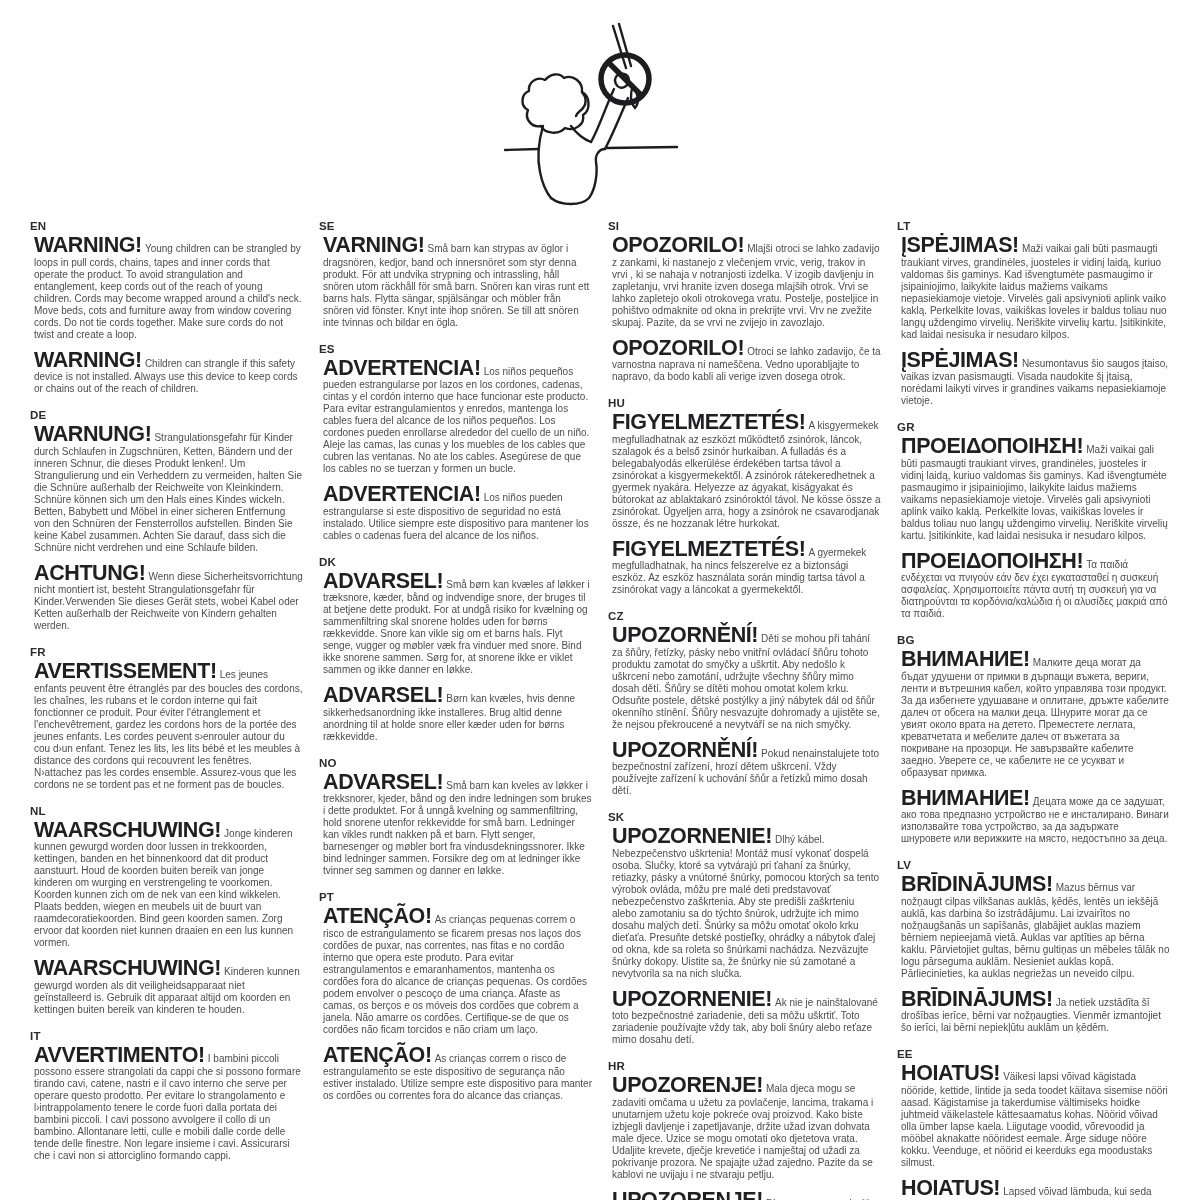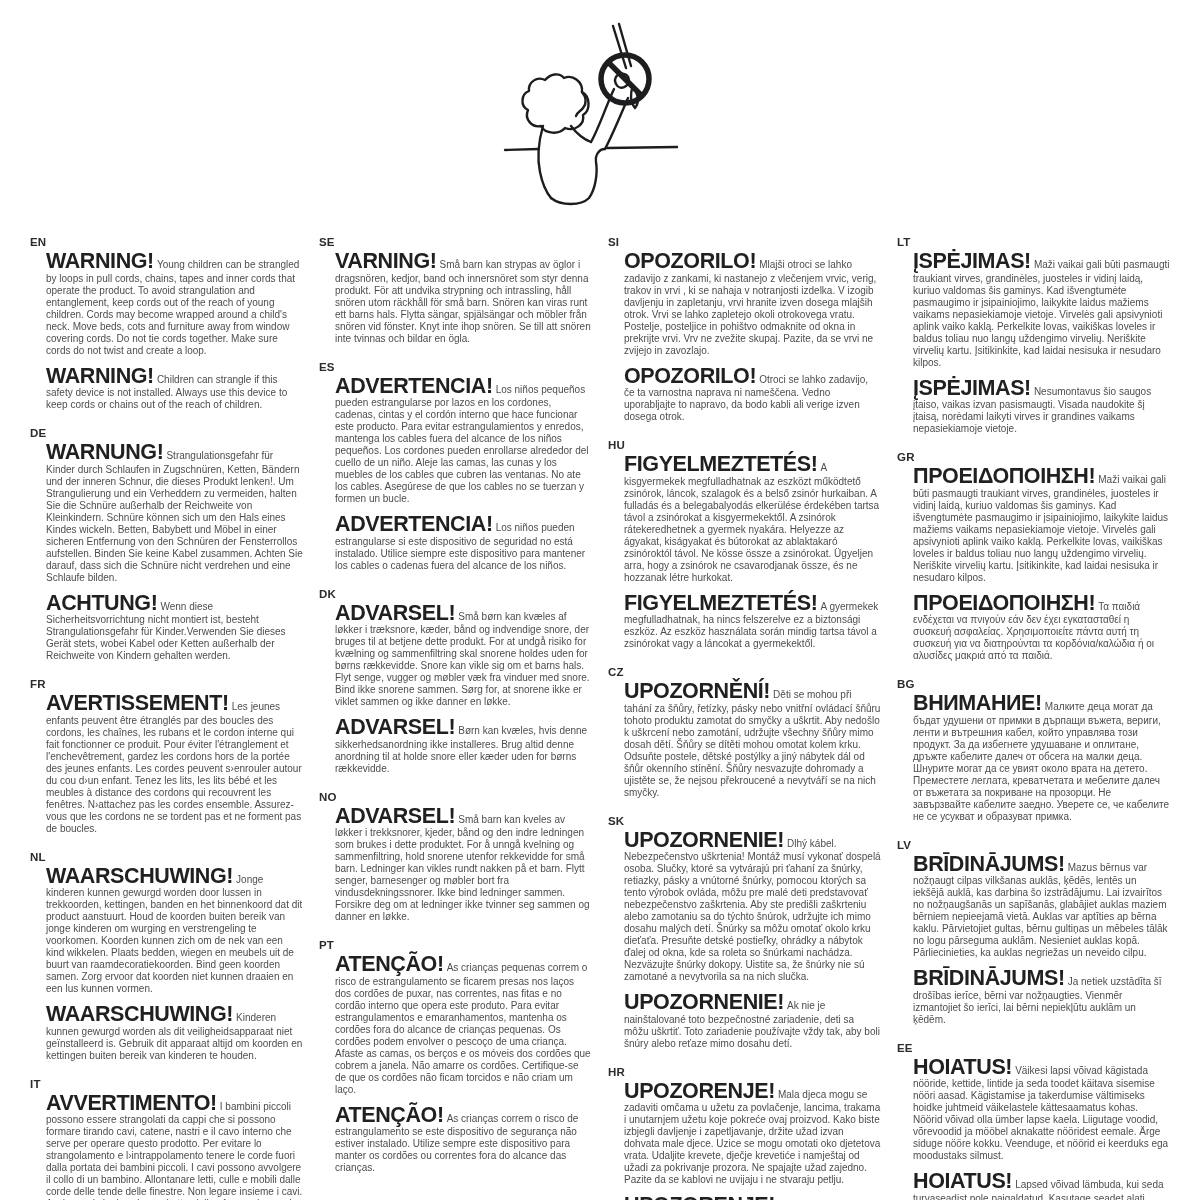--- a/index.html
+++ b/index.html
@@ -11,24 +11,24 @@
   .illustration-wrap{
     width:100%;padding-top:22px;display:flex;justify-content:center;
   }
   main.columns{
     display:grid;grid-template-columns:repeat(4,1fr);
     column-gap:16px;padding:8px 30px 0 30px;
   }
   .sec{margin-bottom:14px;}
   .lc{
     font-size:11.5px;font-weight:bold;color:#2b2b2d;
-    margin:16px 0 3px 0;letter-spacing:.2px;
+    margin:0 0 3px 0;letter-spacing:.2px;
   }
   p.w{
-    margin:0 0 9px 16px;font-size:10px;line-height:1.2;
+    margin:0 0 9px 4px;font-size:10px;line-height:1.2;
     color:#4d4d4f;text-align:left;
   }
   .wt{
     font-size:21.5px;font-weight:bold;color:#202022;
     letter-spacing:-0.4px;margin-right:3px;line-height:1;
     font-family:"Liberation Sans","DejaVu Sans",sans-serif;
   }
   .wb{color:#4d4d4f;}
 </style>
 </head>
@@ -122,20 +122,21 @@
       <p class="w"><strong class="wt">OPOZORILO!</strong><span class="wb">Otroci se lahko zadavijo, če ta varnostna naprava ni nameščena. Vedno uporabljajte to napravo, da bodo kabli ali verige izven dosega otrok.</span></p>
     </section>
     <section class="sec">
       <h3 class="lc">HU</h3>
       <p class="w"><strong class="wt">FIGYELMEZTETÉS!</strong><span class="wb">A kisgyermekek megfulladhatnak az eszközt működtető zsinórok, láncok, szalagok és a belső zsinór hurkaiban. A fulladás és a belegabalyodás elkerülése érdekében tartsa távol a zsinórokat a kisgyermekektől. A zsinórok rátekeredhetnek a gyermek nyakára. Helyezze az ágyakat, kiságyakat és bútorokat az ablaktakaró zsinóroktól távol. Ne kösse össze a zsinórokat. Ügyeljen arra, hogy a zsinórok ne csavarodjanak össze, és ne hozzanak létre hurkokat.</span></p>
       <p class="w"><strong class="wt">FIGYELMEZTETÉS!</strong><span class="wb">A gyermekek megfulladhatnak, ha nincs felszerelve ez a biztonsági eszköz. Az eszköz használata során mindig tartsa távol a zsinórokat vagy a láncokat a gyermekektől.</span></p>
     </section>
     <section class="sec">
       <h3 class="lc">CZ</h3>
       <p class="w"><strong class="wt">UPOZORNĚNÍ!</strong><span class="wb">Děti se mohou při tahání za šňůry, řetízky, pásky nebo vnitřní ovládací šňůru tohoto produktu zamotat do smyčky a uškrtit. Aby nedošlo k uškrcení nebo zamotání, udržujte všechny šňůry mimo dosah dětí. Šňůry se dítěti mohou omotat kolem krku. Odsuňte postele, dětské postýlky a jiný nábytek dál od šňůr okenního stínění. Šňůry nesvazujte dohromady a ujistěte se, že nejsou překroucené a nevytváří se na nich smyčky.</span></p>
+      <p class="w"><strong class="wt">UPOZORNĚNÍ!</strong><span class="wb">Pokud nenainstalujete toto bezpečnostní zařízení, hrozí dětem uškrcení. Vždy používejte zařízení k uchování šňůr a řetízků mimo dosah dětí.</span></p>
     </section>
     <section class="sec">
       <h3 class="lc">SK</h3>
       <p class="w"><strong class="wt">UPOZORNENIE!</strong><span class="wb">Dlhý kábel. Nebezpečenstvo uškrtenia! Montáž musí vykonať dospelá osoba. Slučky, ktoré sa vytvárajú pri ťahaní za šnúrky, retiazky, pásky a vnútorné šnúrky, pomocou ktorých sa tento výrobok ovláda, môžu pre malé deti predstavovať nebezpečenstvo zaškrtenia. Aby ste predišli zaškrteniu alebo zamotaniu sa do týchto šnúrok, udržujte ich mimo dosahu malých detí. Šnúrky sa môžu omotať okolo krku dieťaťa. Presuňte detské postieľky, ohrádky a nábytok ďalej od okna, kde sa roleta so šnúrkami nachádza. Nezväzujte šnúrky dokopy. Uistite sa, že šnúrky nie sú zamotané a nevytvorila sa na nich slučka.</span></p>
       <p class="w"><strong class="wt">UPOZORNENIE!</strong><span class="wb">Ak nie je nainštalované toto bezpečnostné zariadenie, deti sa môžu uškrtiť. Toto zariadenie používajte vždy tak, aby boli šnúry alebo reťaze mimo dosahu detí.</span></p>
     </section>
     <section class="sec">
       <h3 class="lc">HR</h3>
       <p class="w"><strong class="wt">UPOZORENJE!</strong><span class="wb">Mala djeca mogu se zadaviti omčama u užetu za povlačenje, lancima, trakama i unutarnjem užetu koje pokreće ovaj proizvod. Kako biste izbjegli davljenje i zapetljavanje, držite užad izvan dohvata male djece. Uzice se mogu omotati oko djetetova vrata. Udaljite krevete, dječje krevetiće i namještaj od užadi za pokrivanje prozora. Ne spajajte užad zajedno. Pazite da se kablovi ne uvijaju i ne stvaraju petlju.</span></p>
       <p class="w"><strong class="wt">UPOZORENJE!</strong><span class="wb">Djeca se mogu zadaviti ako ovaj sigurnosni uređaj nije postavljen. Uvijek upotrebljavajte uređaj kako biste držali užad ili lance izvan dohvata djece.</span></p>
@@ -150,20 +151,21 @@
       <p class="w"><strong class="wt">ĮSPĖJIMAS!</strong><span class="wb">Nesumontavus šio saugos įtaiso, vaikas izvan pasismaugti. Visada naudokite šį įtaisą, norėdami laikyti virves ir grandines vaikams nepasiekiamoje vietoje.</span></p>
     </section>
     <section class="sec">
       <h3 class="lc">GR</h3>
       <p class="w"><strong class="wt">ΠΡΟΕΙΔΟΠΟΙΗΣΗ!</strong><span class="wb">Maži vaikai gali būti pasmaugti traukiant virves, grandinėles, juosteles ir vidinį laidą, kuriuo valdomas šis gaminys. Kad išvengtumėte pasmaugimo ir įsipainiojimo, laikykite laidus mažiems vaikams nepasiekiamoje vietoje. Virvelės gali apsivynioti aplink vaiko kaklą. Perkelkite lovas, vaikiškas loveles ir baldus toliau nuo langų uždengimo virvelių. Neriškite virvelių kartu. Įsitikinkite, kad laidai nesisuka ir nesudaro kilpos.</span></p>
       <p class="w"><strong class="wt">ΠΡΟΕΙΔΟΠΟΙΗΣΗ!</strong><span class="wb">Τα παιδιά ενδέχεται να πνιγούν εάν δεν έχει εγκατασταθεί η συσκευή ασφαλείας. Χρησιμοποιείτε πάντα αυτή τη συσκευή για να διατηρούνται τα κορδόνια/καλώδια ή οι αλυσίδες μακριά από τα παιδιά.</span></p>
     </section>
     <section class="sec">
       <h3 class="lc">BG</h3>
       <p class="w"><strong class="wt">ВНИМАНИЕ!</strong><span class="wb">Малките деца могат да бъдат удушени от примки в дърпащи въжета, вериги, ленти и вътрешния кабел, който управлява този продукт. За да избегнете удушаване и оплитане, дръжте кабелите далеч от обсега на малки деца. Шнурите могат да се увият около врата на детето. Преместете леглата, креватчетата и мебелите далеч от въжетата за покриване на прозорци. Не завързвайте кабелите заедно. Уверете се, че кабелите не се усукват и образуват примка.</span></p>
+      <p class="w"><strong class="wt">ВНИМАНИЕ!</strong><span class="wb">Децата може да се задушат, ако това предпазно устройство не е инсталирано. Винаги използвайте това устройство, за да задържате шнуровете или верижките на място, недостъпно за деца.</span></p>
     </section>
     <section class="sec">
       <h3 class="lc">LV</h3>
       <p class="w"><strong class="wt">BRĪDINĀJUMS!</strong><span class="wb">Mazus bērnus var nožņaugt cilpas vilkšanas auklās, ķēdēs, lentēs un iekšējā auklā, kas darbina šo izstrādājumu. Lai izvairītos no nožņaugšanās un sapīšanās, glabājiet auklas maziem bērniem nepieejamā vietā. Auklas var aptīties ap bērna kaklu. Pārvietojiet gultas, bērnu gultiņas un mēbeles tālāk no logu pārseguma auklām. Nesieniet auklas kopā. Pārliecinieties, ka auklas negriežas un neveido cilpu.</span></p>
       <p class="w"><strong class="wt">BRĪDINĀJUMS!</strong><span class="wb">Ja netiek uzstādīta šī drošības ierīce, bērni var nožņaugties. Vienmēr izmantojiet šo ierīci, lai bērni nepiekļūtu auklām un ķēdēm.</span></p>
     </section>
     <section class="sec">
       <h3 class="lc">EE</h3>
       <p class="w"><strong class="wt">HOIATUS!</strong><span class="wb">Väikesi lapsi võivad kägistada nööride, kettide, lintide ja seda toodet käitava sisemise nööri aasad. Kägistamise ja takerdumise vältimiseks hoidke juhtmeid väikelastele kättesaamatus kohas. Nöörid võivad olla ümber lapse kaela. Liigutage voodid, võrevoodid ja mööbel aknakatte nööridest eemale. Ärge siduge nööre kokku. Veenduge, et nöörid ei keerduks ega moodustaks silmust.</span></p>
       <p class="w"><strong class="wt">HOIATUS!</strong><span class="wb">Lapsed võivad lämbuda, kui seda turvaseadist pole paigaldatud. Kasutage seadet alati selleks, et hoida nöörid või ketid lastele kättesaamatus kohas.</span></p>

